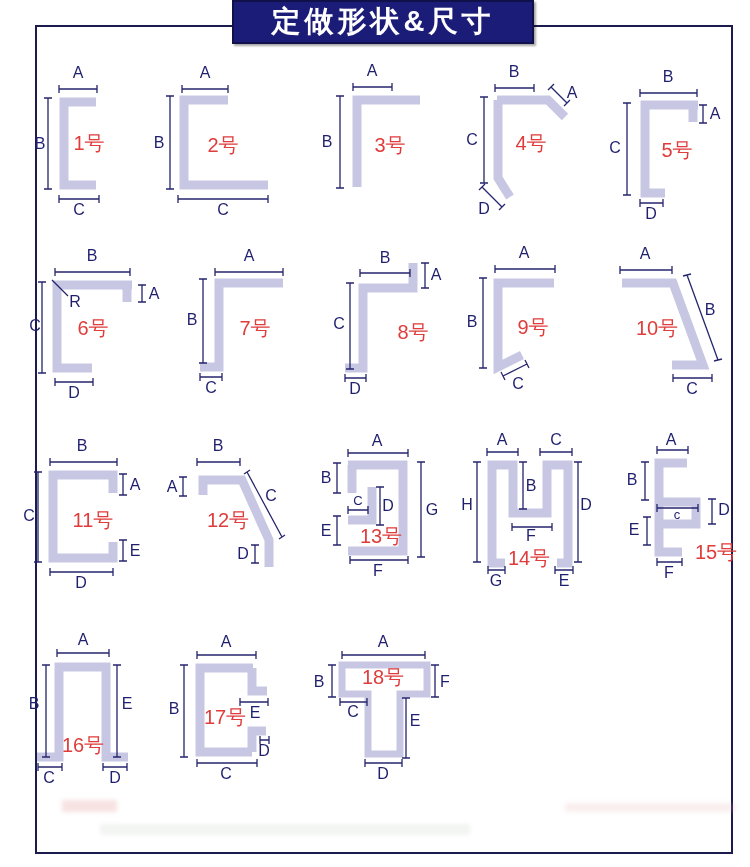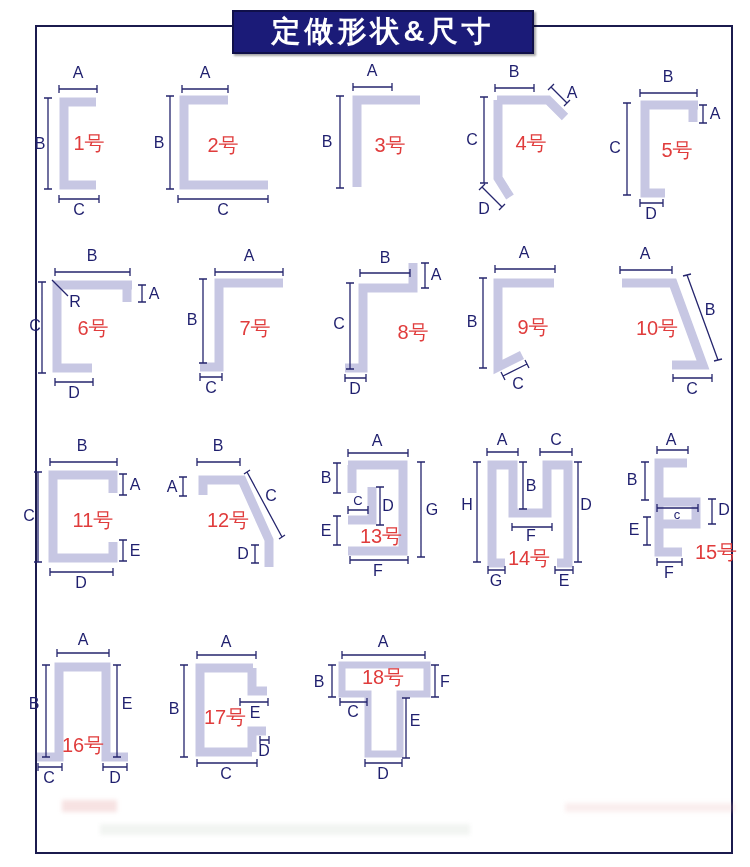--- a/index.html
+++ b/index.html
@@ -1,20 +1,20 @@
 <!DOCTYPE html>
 <html><head>
 <meta charset="utf-8">
 <style>
   html,body{margin:0;padding:0;background:#fff;}
   #page{position:relative;width:750px;height:867px;background:#fff;overflow:hidden;
         font-family:"Liberation Sans",sans-serif;}
   #frame{position:absolute;left:35px;top:25px;width:694px;height:825px;
          border:2px solid #1b1b4e;background:#fff;}
-  #header{position:absolute;left:232px;top:10px;width:298px;height:40px;background:#1b1b78;
+  #header{position:absolute;left:232px;top:0;width:298px;height:40px;background:#1b1b78;
           border:2px solid #10104a;box-shadow:2px 2px 2px rgba(0,0,0,.35);
           color:#fff;display:flex;align-items:center;justify-content:center;
           font-size:29px;font-weight:bold;letter-spacing:4px;z-index:5;}
   svg.shape{position:absolute;overflow:visible;}
   .strip{fill:none;stroke:#c7c7e3;stroke-width:9;}
   .strip7{fill:none;stroke:#c7c7e3;stroke-width:7;}
   .dim{fill:none;stroke:#26266e;stroke-width:1.3;}
   text{font-family:"Liberation Sans",sans-serif;}
   text.dl{fill:#1f1f6e;font-size:16px;text-anchor:middle;}
   text.ds{fill:#1f1f6e;font-size:13px;text-anchor:middle;}

